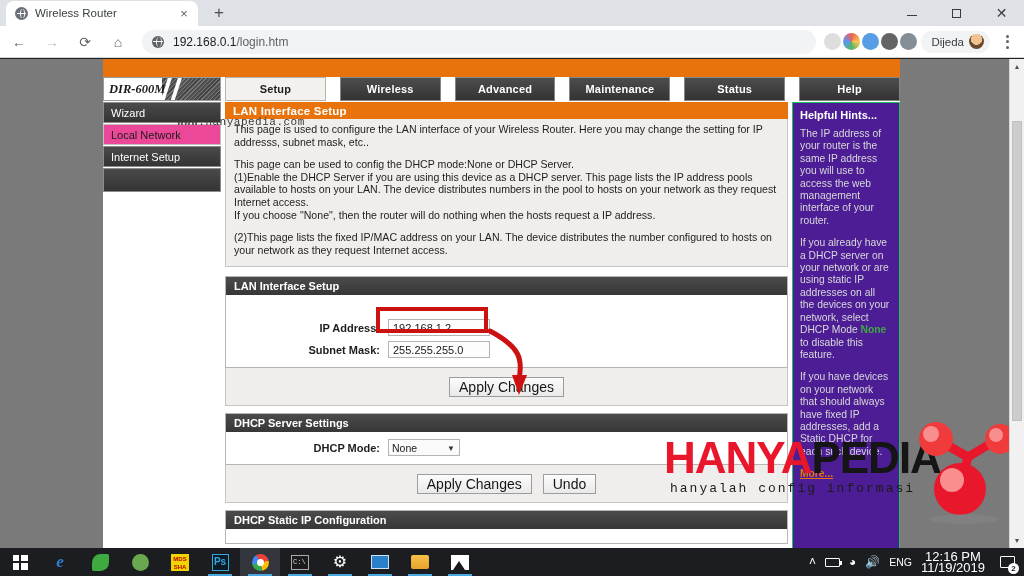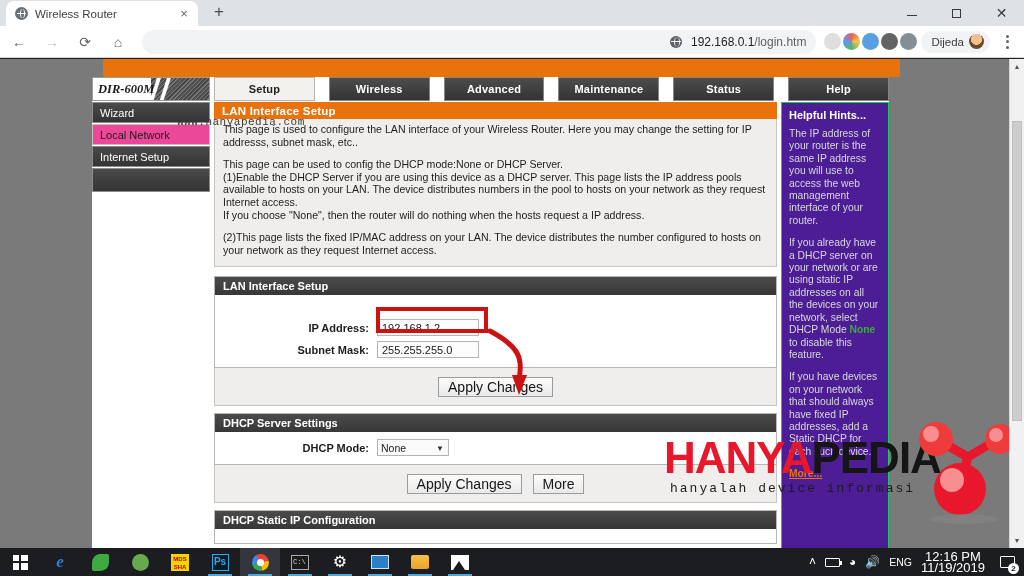--- a/index.html
+++ b/index.html
@@ -10,21 +10,21 @@
     font-family: "Liberation Sans", sans-serif;
     background: #202020;
   }
 
   
   .browser { position: absolute; left:0; top:0; width:1024px; height:576px; }
 
   .tabstrip {
     position: absolute; left: 0; top: 0; width: 1024px; height: 26px;
     background: #dee1e6;
-    display: flex; align-items: flex-end;
+    display: flex; align-items: center;
   }
   .tab {
     position: relative;
     margin-left: 6px;
     width: 192px; height: 25px;
     background: #ffffff;
     border-radius: 8px 8px 0 0;
     display: flex; align-items: center;
     padding: 0 6px 0 9px;
     font-size: 11px; color: #3c4043;
@@ -80,21 +80,21 @@
   .navbtn {
     width: 28px; height: 28px; margin-left: 5px;
     display: flex; align-items: center; justify-content: center;
     color: #5f6368; font-size: 14px;
   }
   .navbtn.disabled { color: #bdc1c6; }
   .omnibox {
     flex: 1; height: 24px; margin: 0 8px 0 10px;
     background: #f1f3f4; border-radius: 12px;
     display: flex; align-items: center; padding: 0 10px;
-    font-size: 12px; color: #202124; justify-content: flex-end;
+    font-size: 12px; color: #202124;
   }
   .omnibox .globe {
     width: 12px; height: 12px; border-radius: 50%;
     background: #5f6368; margin-right: 9px; position: relative; flex:0 0 12px;
   }
   .omnibox .globe::before {
     content:""; position:absolute; left:1px; top:5.5px; width:10px; height:1px; background:#f1f3f4;
   }
   .omnibox .globe::after {
     content:""; position:absolute; left:4px; top:1px; width:4px; height:10px;
@@ -130,21 +130,21 @@
   }
   .page-bg {
     position: absolute; left: 0; top: 0; width: 1009px; height: 489px;
     background: #7a7a7a;
   }
   .orange-top {
     position: absolute; left: 103px; top: 0; width: 797px; height: 18px;
     background: #e8730d;
   }
   .router-ui {
-    position: absolute; left: 92px; top: 18px; width: 797px; height: 471px;
+    position: absolute; left: 103px; top: 18px; width: 797px; height: 471px;
     background: #ffffff;
   }
 
   
   .topbar { position: relative; height: 25px; background: #ffffff; }
   .logo {
     position: absolute; left: 0; top: 0; width: 118px; height: 24px;
     background: #ffffff; border: 1px solid #9a9a9a;
     display: flex; align-items: center; overflow: hidden;
   }
@@ -486,21 +486,21 @@
                 <div class="field-label">DHCP Mode:</div>
                 <div class="selbox">
                   <span>None</span>
                   <span class="caret">▼</span>
                 </div>
               </div>
             </div>
           </div>
           <div class="actions">
             <button class="btn">Apply Changes</button>
-            <button class="btn">More</button>
+            <button class="btn">Undo</button>
           </div>
 
           <div class="section" style="margin-top:7px">
             <div class="section-head">DHCP Static IP Configuration</div>
             <div class="section-body" style="height:14px;padding:0"></div>
           </div>
         </div>
 
         <div class="hints">
           <div class="hints-head">Helpful Hints...</div>
@@ -514,21 +514,21 @@
           </div>
         </div>
 
       </div>
     </div>
 
     <div class="wm">
       <div class="wm-text">
         <span class="wm-hanya">HANYA</span><span class="wm-pedia">PEDIA</span>
       </div>
-      <div class="wm-tag">hanyalah device informasi</div>
+      <div class="wm-tag">hanyalah config informasi</div>
       <svg class="wm-logo" viewBox="0 0 120 110">
         <line x1="38" y1="22" x2="70" y2="40" stroke="#e8172b" stroke-width="9"></line>
         <line x1="70" y1="40" x2="100" y2="22" stroke="#e8172b" stroke-width="9"></line>
         <line x1="70" y1="40" x2="62" y2="70" stroke="#e8172b" stroke-width="9"></line>
         <circle cx="38" cy="22" r="17" fill="#ef3b3b"></circle>
         <circle cx="33" cy="17" r="8" fill="#f98e8e"></circle>
         <circle cx="102" cy="22" r="15" fill="#ef3b3b"></circle>
         <circle cx="98" cy="18" r="7" fill="#f98e8e"></circle>
         <circle cx="62" cy="72" r="26" fill="#e8172b"></circle>
         <circle cx="54" cy="63" r="12" fill="#f98e8e"></circle>

